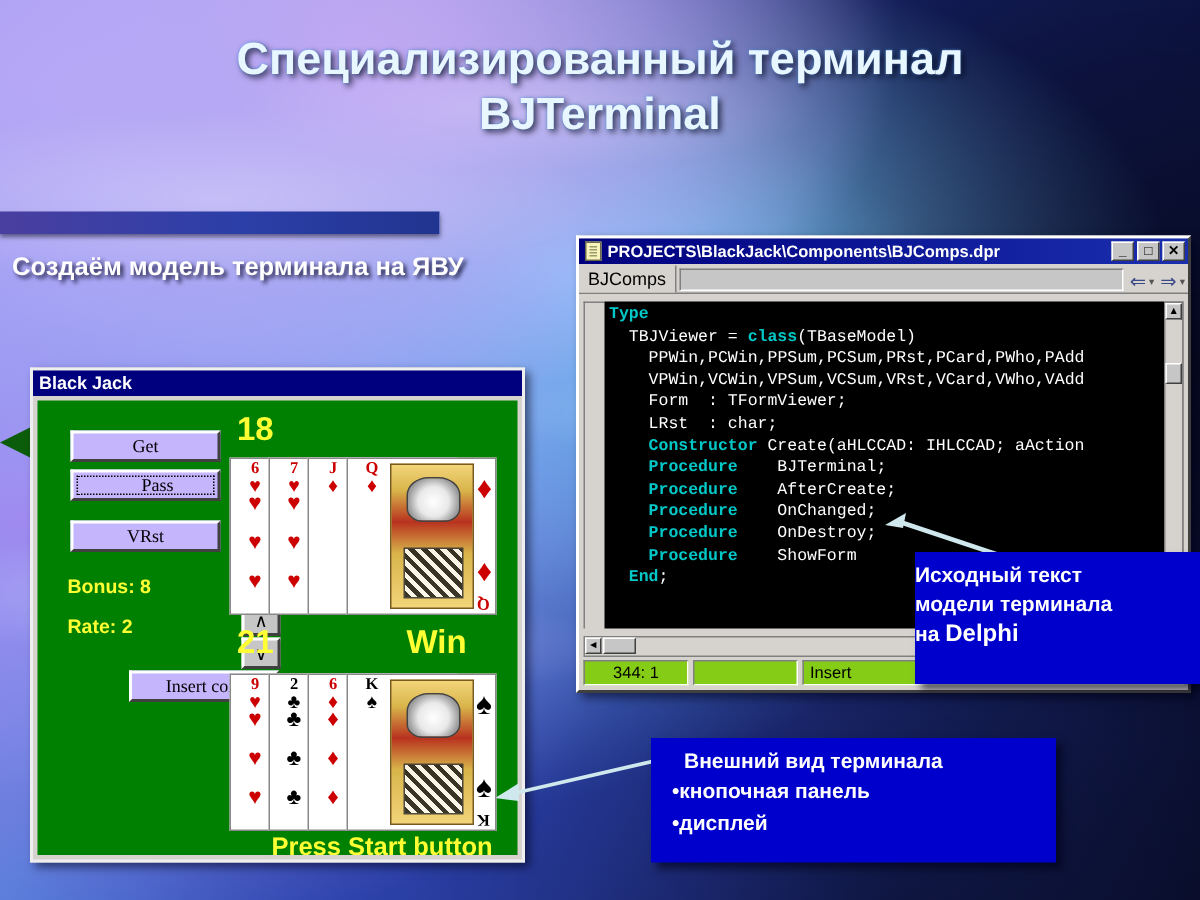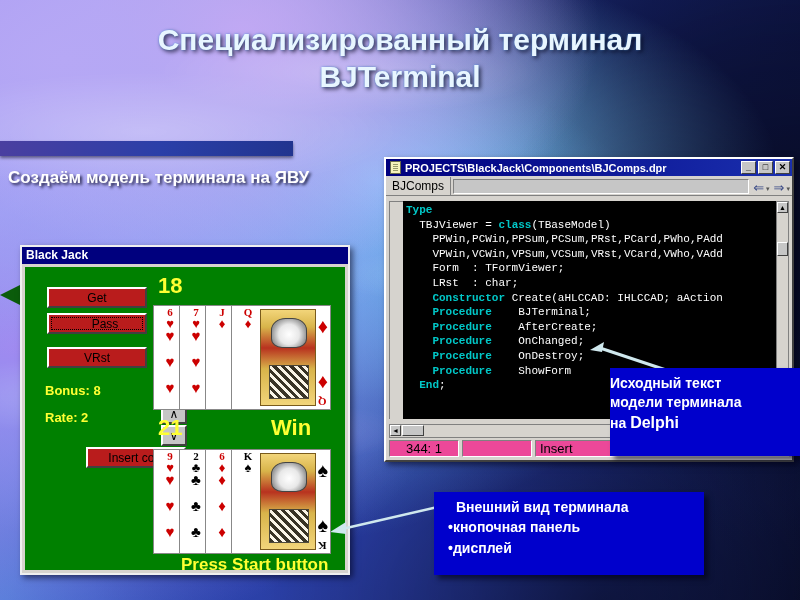--- a/index.html
+++ b/index.html
@@ -71,26 +71,26 @@
   #bj-title {
     height:17px; background:#00007e; color:#fff;
     font-size:12px; font-weight:bold; padding:1px 0 0 4px;
     font-family:"Liberation Sans", sans-serif;
   }
   #bj-body {
     position:absolute; left:3px; top:20px; right:3px; bottom:3px;
     background:#008000; overflow:hidden;
   }
   .btn {
-    position:absolute; background:#b91c1c;
+    position:absolute; background:#c4b5fd;
     border-top:2px solid #ffffff; border-left:2px solid #ffffff;
     border-right:2px solid #404040; border-bottom:2px solid #404040;
     color:#000; font-size:12px; text-align:center;
     display:flex; align-items:center; justify-content:center;
-    font-family:Liberation Sans, sans-serif;
+    font-family:Liberation Serif, serif;
   }
   .btn.focused::after{
     content:""; position:absolute; inset:2px; border:1px dotted #000;
   }
   #btn-get   { left:22px; top:20px;  width:100px; height:21px; }
   #btn-pass  { left:22px; top:46px;  width:100px; height:21px;padding-left:16px; }
   #btn-start { left:22px; top:80px;  width:100px; height:21px; }
   #btn-coin  { left:22px; top:180px; width:100px; height:21px;margin-left:39px; }
 
   .stat {
@@ -271,21 +271,21 @@
   #hthumb {
     position:absolute; left:12px; top:0; width:22px; height:11px; background:#c6c6c6;
     border-top:1px solid #ffffff; border-left:1px solid #ffffff;
     border-right:1px solid #404040; border-bottom:1px solid #404040;
   }
   #ide-status {
     position:absolute; left:3px; right:3px; bottom:3px; height:17px;
     display:flex; gap:3px; align-items:stretch;
   }
   .stcell {
-    background:#ec4899; color:#000; font-size:13px;
+    background:#84cc16; color:#000; font-size:11px;
     border-top:1px solid #808080; border-left:1px solid #808080;
     border-right:1px solid #ffffff; border-bottom:1px solid #ffffff;
     display:flex; align-items:center; padding:0 4px;
     font-family:"Liberation Sans", sans-serif;
   }
   #st-pos { width:70px; justify-content:center; }
   #st-mod { width:70px; }
   #st-ins { flex:1; }
 
   

